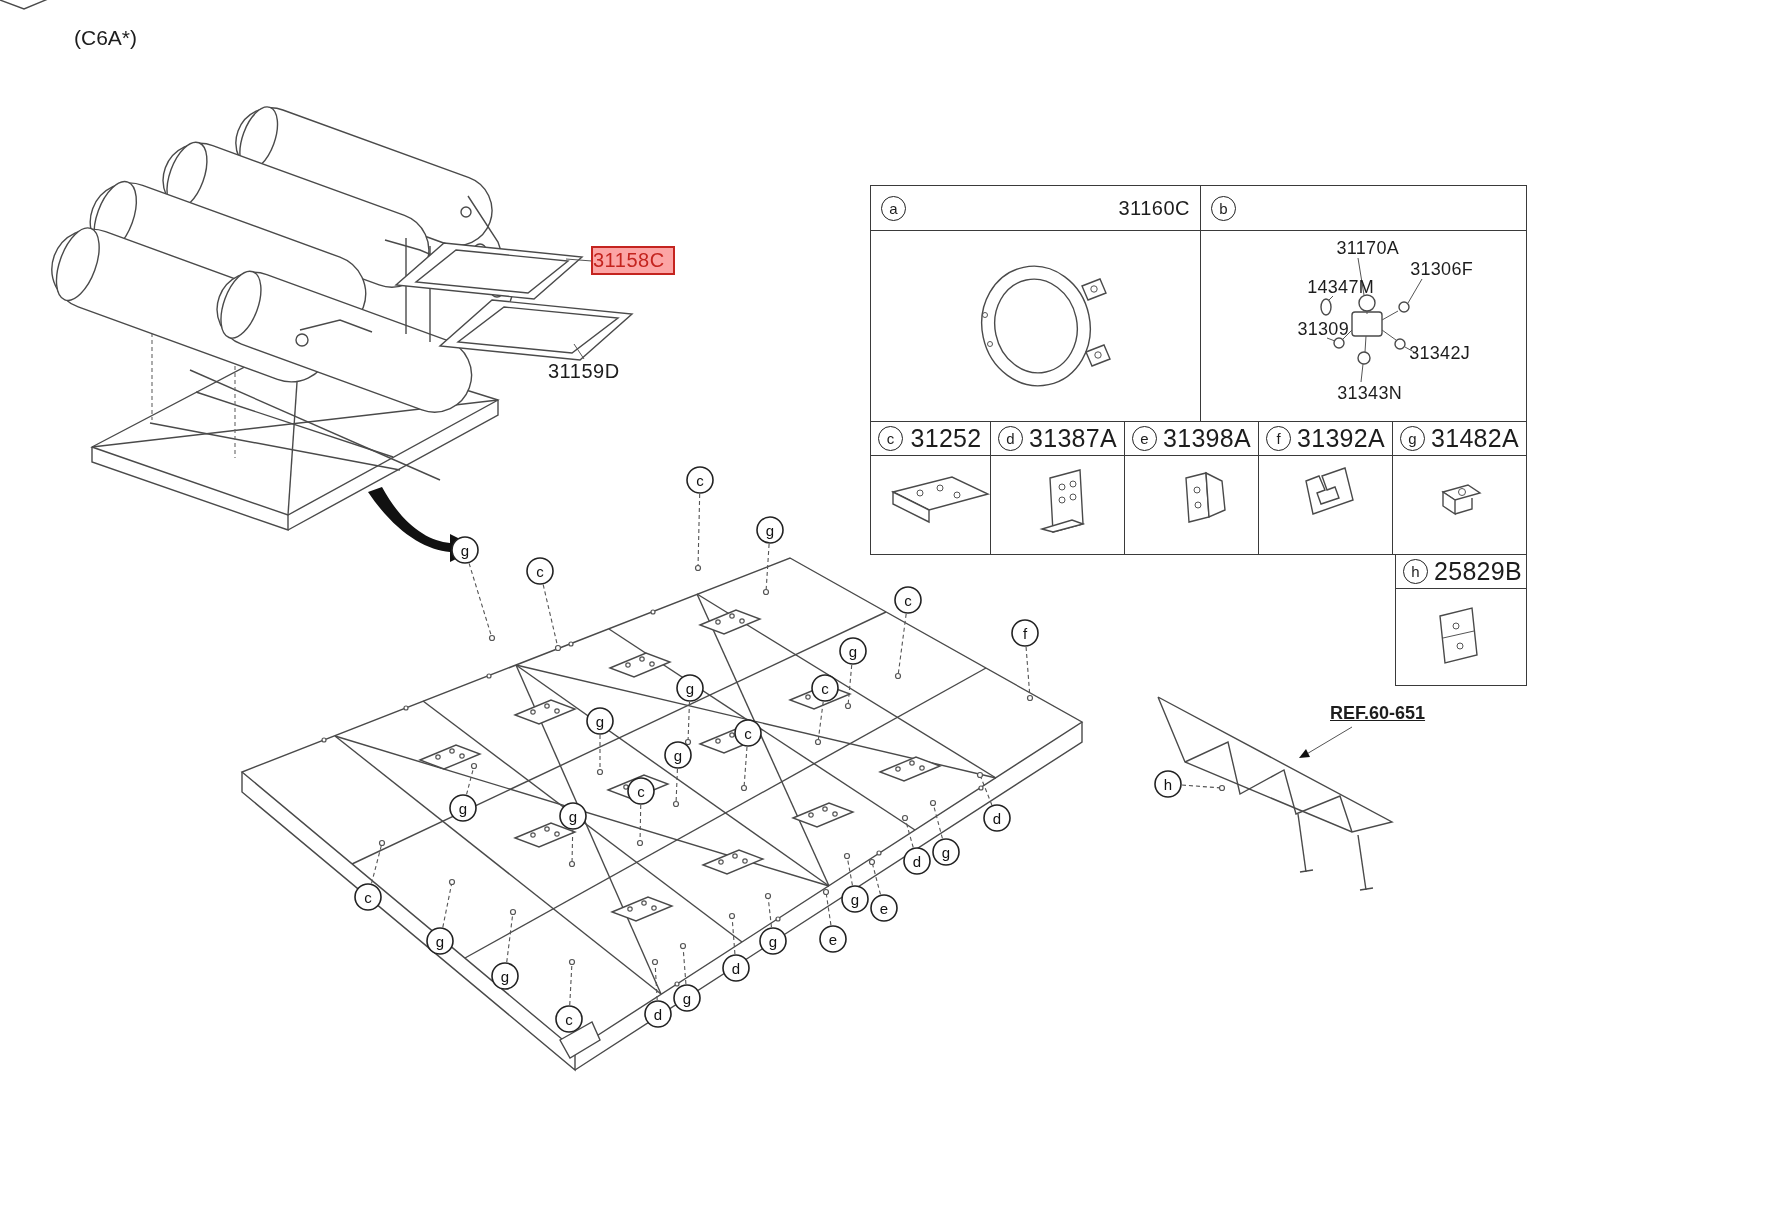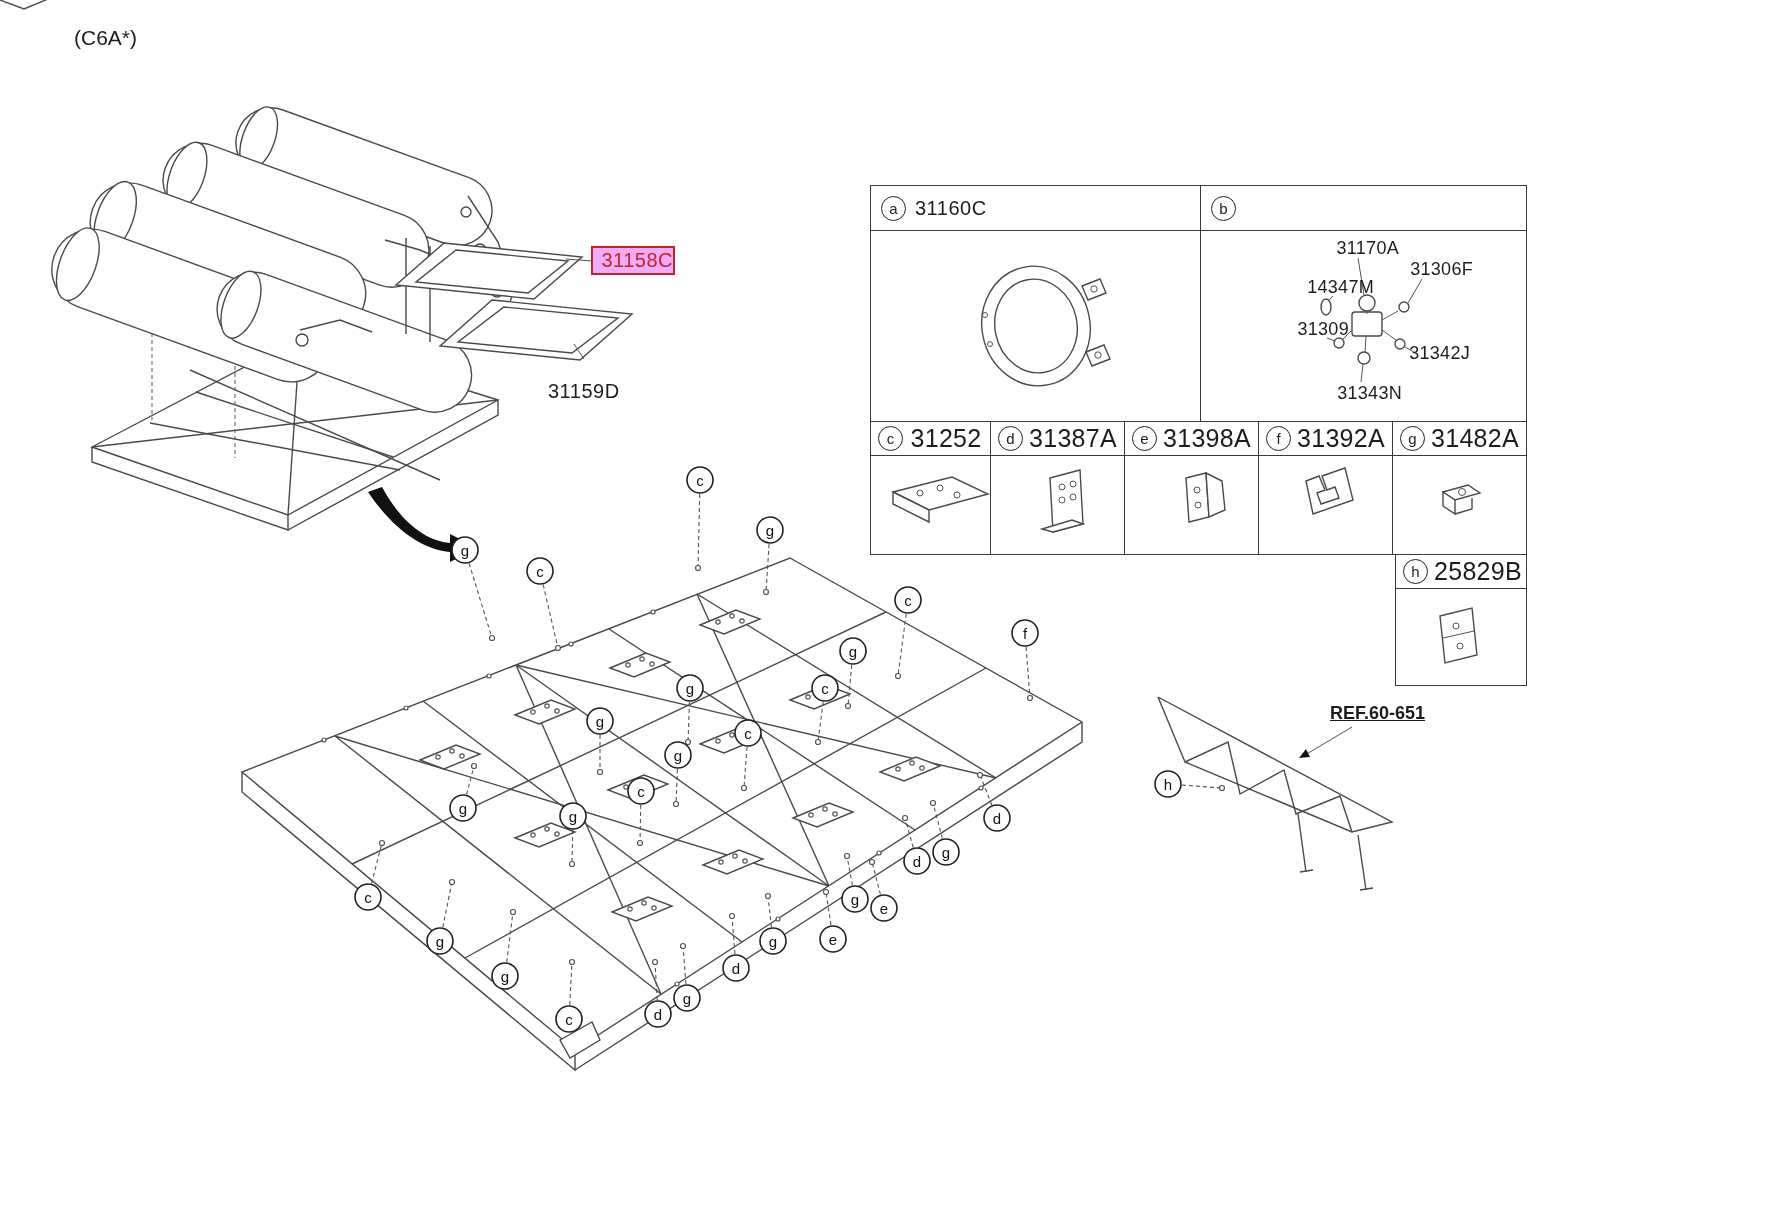--- a/index.html
+++ b/index.html
@@ -5,47 +5,47 @@
   html,body { margin:0; padding:0; background:#fff; }
   .canvas {
     position:relative; width:1772px; height:1211px; background:#fff;
     font-family:"Liberation Sans", sans-serif; color:#1d1d1d; overflow:hidden;
   }
   svg.layer { position:absolute; left:0; top:0; z-index:1; }
 
   
   .lbl { position:absolute; z-index:3; }
   .corner { left:33px; top:26px; font-size:21px;margin-left:41px; }
-  .l31159d { left:548px; top:360px; font-size:20px; letter-spacing:.5px;margin-top:20px; }
+  .l31159d { left:548px; top:360px; font-size:20px; letter-spacing:.5px; }
   .ref { left:1330px; top:703px; font-size:18px; font-weight:bold; text-decoration:underline; cursor:pointer;text-align:right; }
   .hl {
     position:absolute; z-index:3; left:591px; top:246px; width:84px; height:29px;
     border:2px solid var(--hl,#c4241f); color:var(--hl,#c4241f);
-    display:flex; align-items:center; justify-content:flex-end;
-    font-size:20px; background:#f0abfc; box-sizing:border-box; letter-spacing:.5px;
+    display:flex; align-items:center; justify-content:flex-start;
+    font-size:20px; background:#fca5a5; box-sizing:border-box; letter-spacing:.5px;
   }
   .blbl { position:absolute; z-index:3; font-size:18px; text-align:right; letter-spacing:.3px; }
   .b1{left:1317px;top:238px;width:82px}
   .b2{left:1292px;top:277px;width:82px}
   .b3{left:1391px;top:259px;width:82px}
   .b4{left:1285px;top:319px;width:64px}
   .b5{left:1390px;top:343px;width:80px}
   .b6{left:1318px;top:383px;width:84px}
 
   
   .ptable {
     position:absolute; z-index:2; left:870px; top:185px; width:657px; height:370px;
     border:1.5px solid #3a3a3a; box-sizing:border-box;
   }
   .cellA { position:absolute; left:0; top:0; width:330px; height:235px;
            border-right:1.5px solid #3a3a3a; box-sizing:border-box; }
   .cellB { position:absolute; left:330px; top:0; right:0; height:235px; box-sizing:border-box; }
   .hdr { display:flex; align-items:center; gap:9px; padding:0 10px; height:45px;
          border-bottom:1.5px solid #3a3a3a; box-sizing:border-box; }
-  .hdr .num { flex:1; text-align:left; font-size:20px; letter-spacing:.5px; }
+  .hdr .num { flex:1; text-align:right; font-size:20px; letter-spacing:.5px; }
   .row2 { position:absolute; left:0; top:235px; right:0; height:133.5px;
           border-top:1.5px solid #3a3a3a; display:flex; box-sizing:border-box; }
   .r2cell { flex:1 1 0; border-right:1.5px solid #3a3a3a; box-sizing:border-box; }
   .r2cell:last-child { border-right:none; }
   .r2hdr { display:flex; align-items:center; gap:6px; padding:0 7px; height:34px;
            border-bottom:1.5px solid #3a3a3a; box-sizing:border-box; }
   .r2hdr .num { flex:1; text-align:center; font-size:25px; letter-spacing:.3px; }
   .cellH { position:absolute; z-index:2; left:1395px; top:555px; width:132px; height:131px;
            border:1.5px solid #3a3a3a; border-top:none; box-sizing:border-box; }
   .circ { width:23px; height:23px; min-width:23px; border:1.5px solid #222; border-radius:50%;

